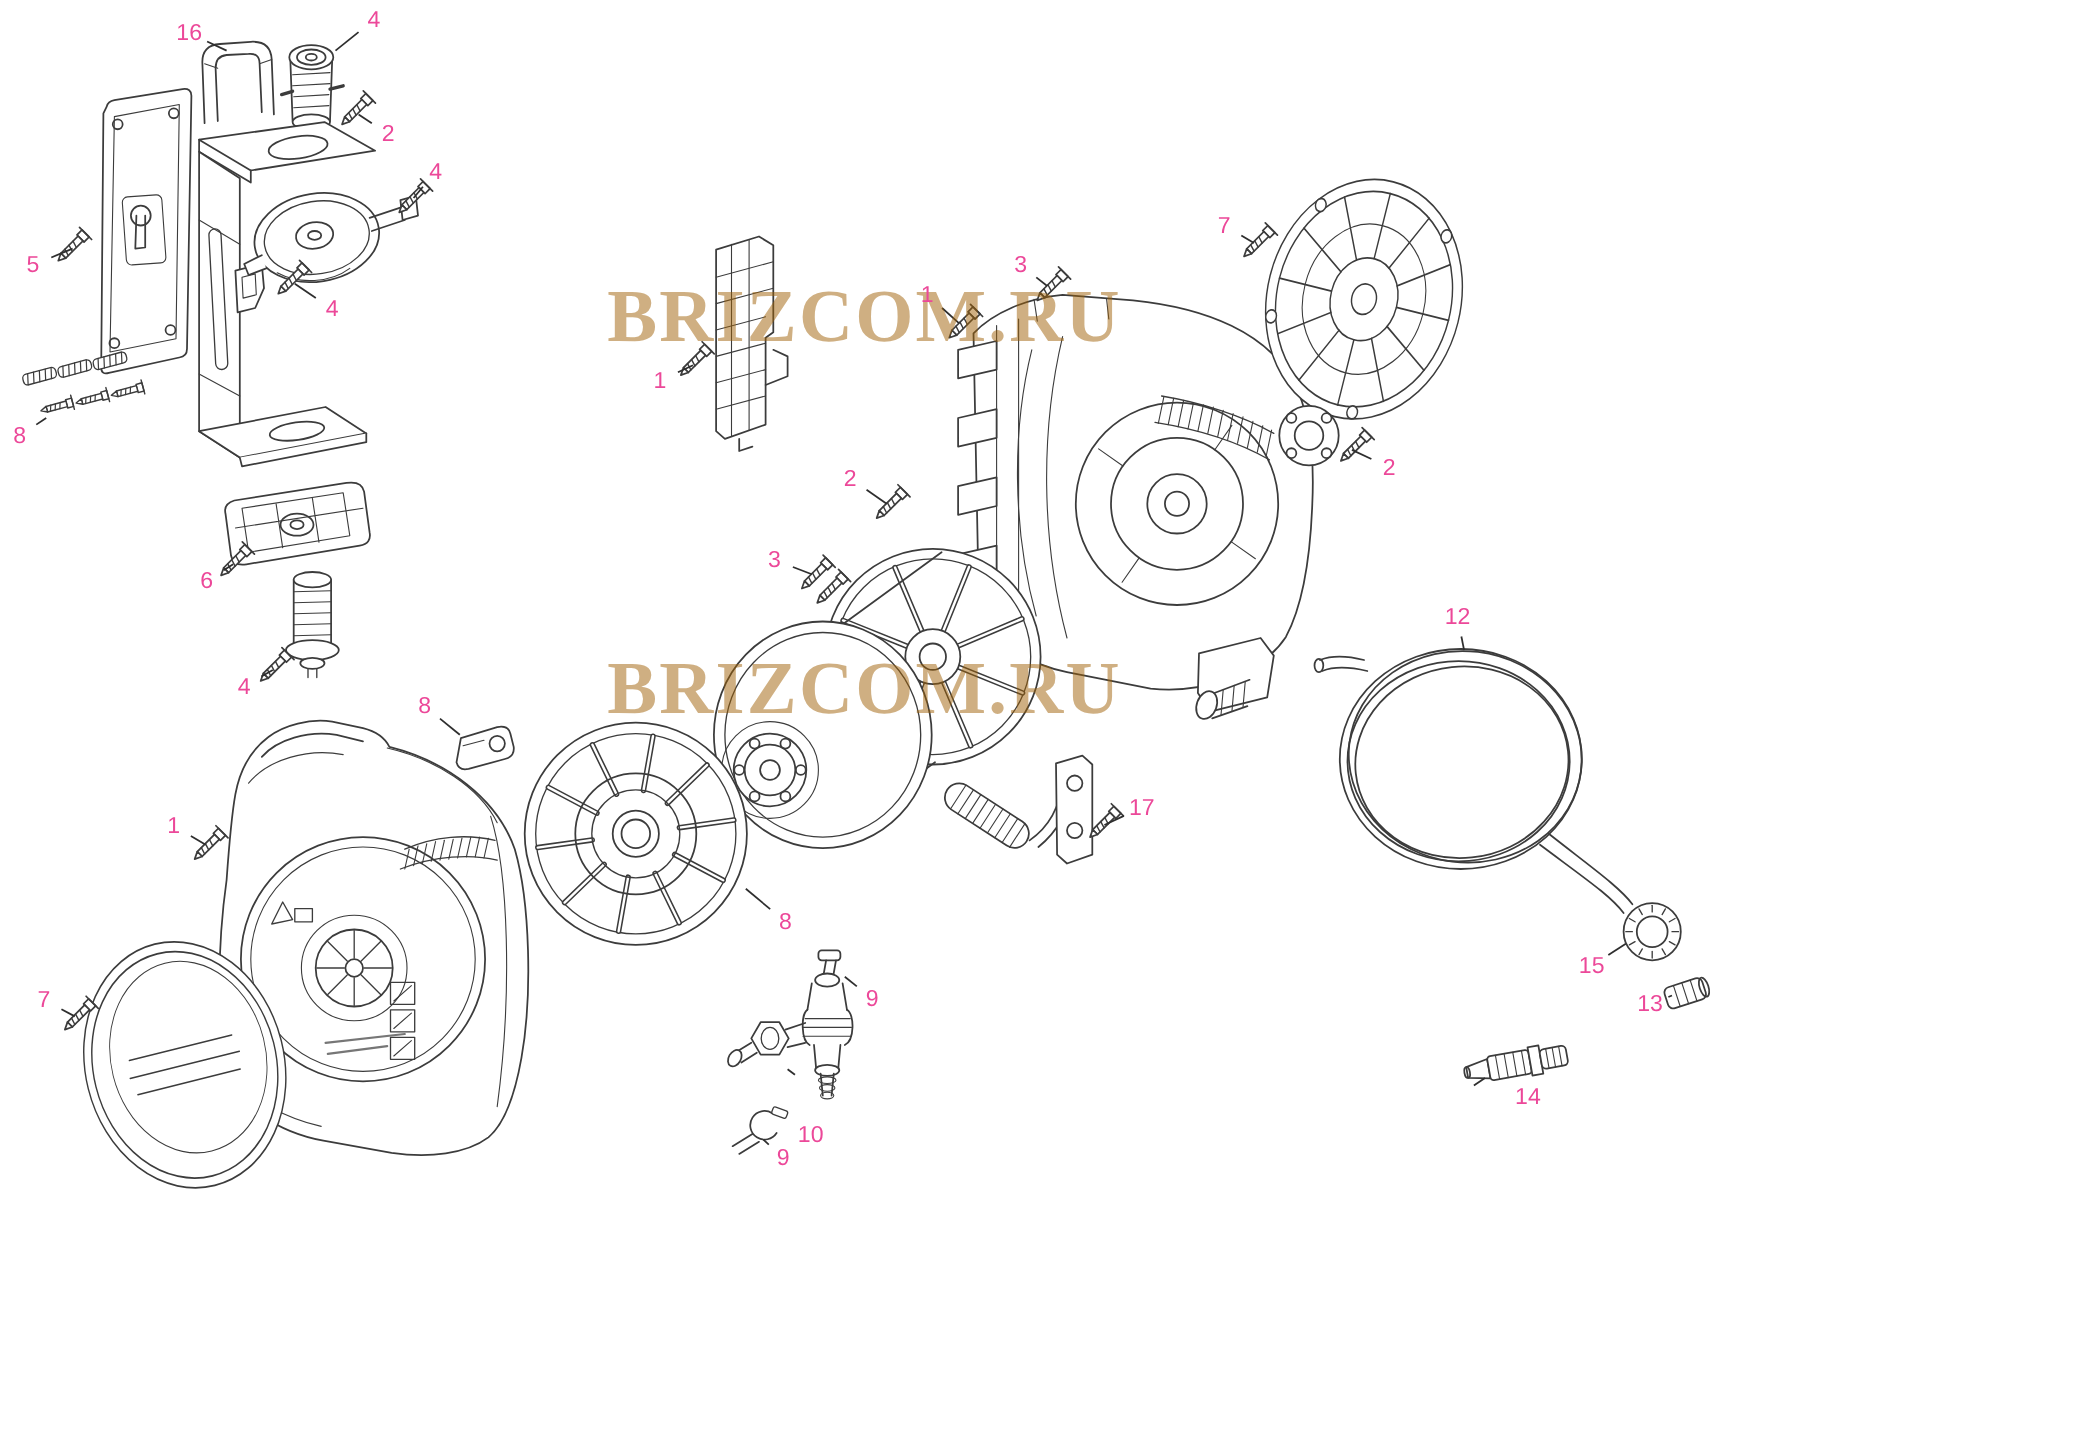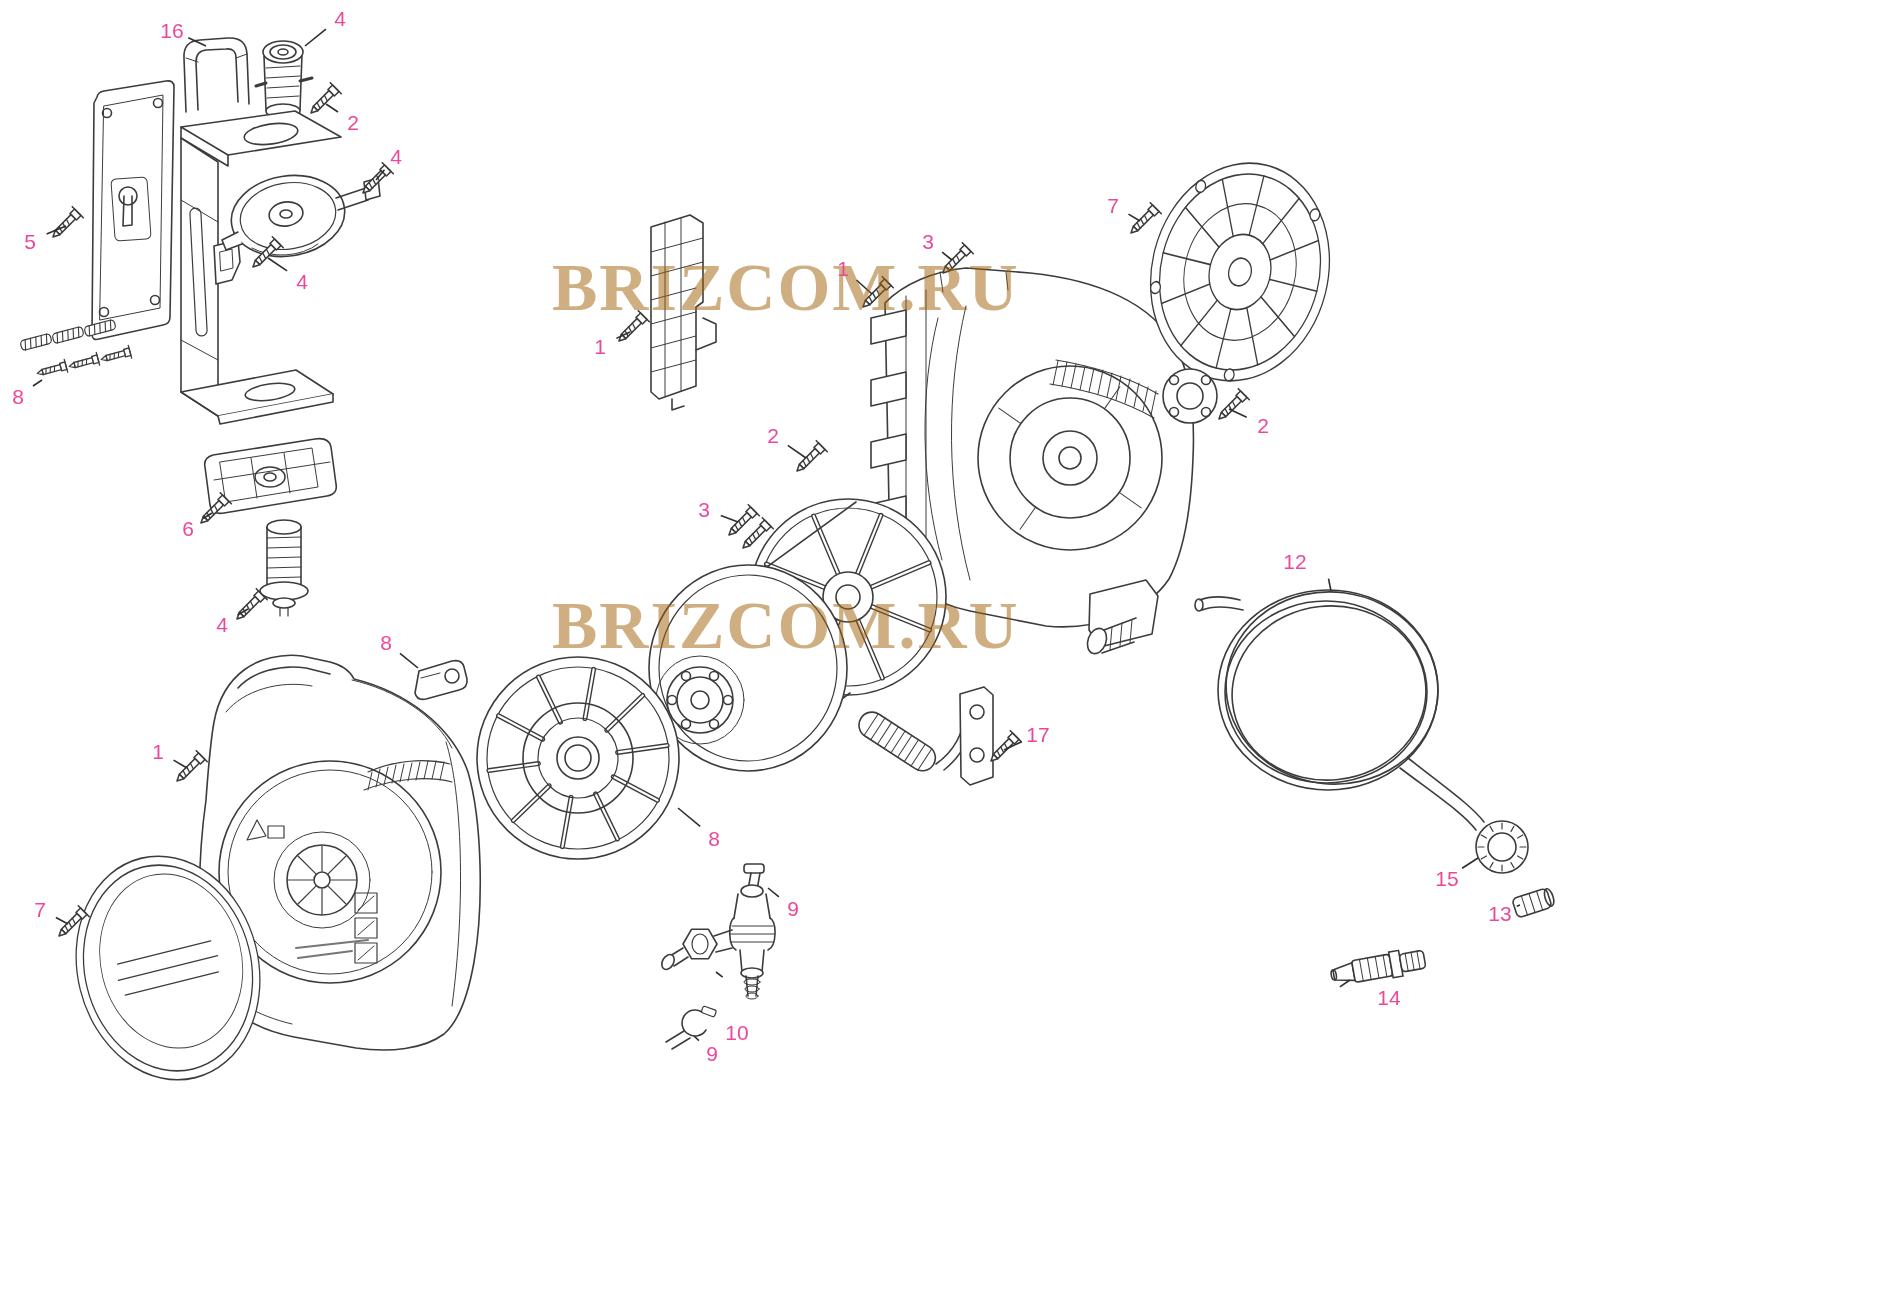--- a/index.html
+++ b/index.html
@@ -495,21 +495,21 @@
       <div class="callout" style="left: 18px; top: 396px;">8</div>
       <div class="callout" style="left: 188px; top: 528px;">6</div>
       <div class="callout" style="left: 222px; top: 624px;">4</div>
       <div class="callout" style="left: 600px; top: 346px;">1</div>
       <div class="callout" style="left: 773px; top: 435px;">2</div>
       <div class="callout" style="left: 704px; top: 509px;">3</div>
       <div class="callout" style="left: 843px; top: 268px;">1</div>
       <div class="callout" style="left: 928px; top: 241px;">3</div>
       <div class="callout" style="left: 1113px; top: 205px;">7</div>
       <div class="callout" style="left: 1263px; top: 425px;">2</div>
-      <div class="callout" style="left: 1295px; top: 561px;">12</div>
+      <div class="callout" style="left: 1325px; top: 561px;">12</div>
       <div class="callout" style="left: 386px; top: 642px;">8</div>
       <div class="callout" style="left: 158px; top: 751px;">1</div>
       <div class="callout" style="left: 714px; top: 838px;">8</div>
       <div class="callout" style="left: 1038px; top: 734px;">17</div>
       <div class="callout" style="left: 793px; top: 908px;">9</div>
       <div class="callout" style="left: 737px; top: 988px; margin-top: 44px;">10</div>
       <div class="callout" style="left: 712px; top: 1053px;">9</div>
       <div class="callout" style="left: 40px; top: 909px;">7</div>
       <div class="callout" style="left: 1447px; top: 878px; text-align: center;">15</div>
       <div class="callout" style="left: 1500px; top: 913px;">13</div>

